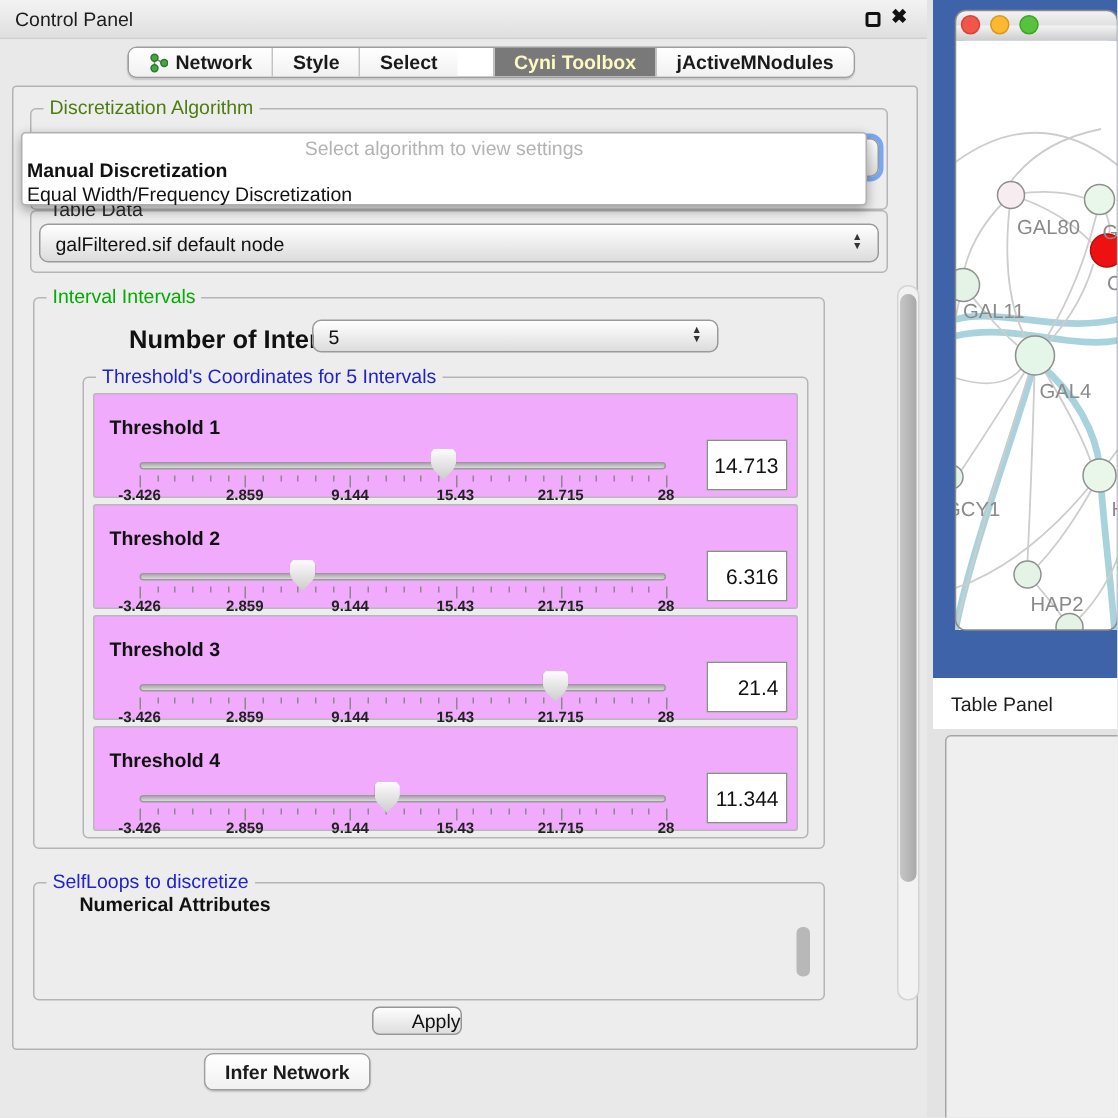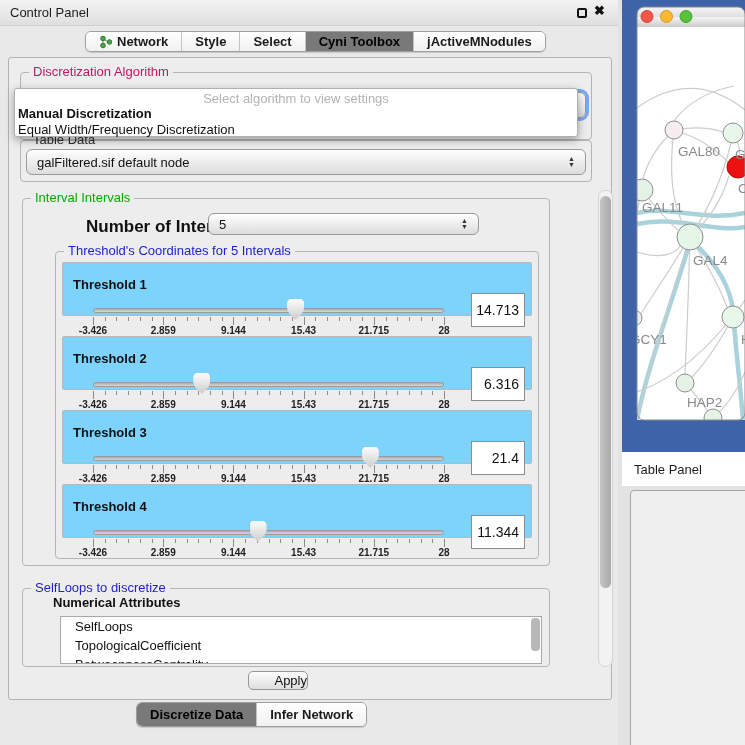--- a/index.html
+++ b/index.html
@@ -14,49 +14,49 @@
   #cp-float { position:absolute; left:577px; top:8px; width:10px; height:10px;
     border:2px solid #111; border-radius:2px; background:transparent; }
   #cp-close { position:absolute; left:594px; top:3px; font-size:13px; font-weight:bold; color:#111; }
 
   
   .seg-bar { position:absolute; display:flex; border:1px solid #9e9e9e; border-radius:6px;
     overflow:hidden; background:#fff; box-shadow:0 1px 1px rgba(0,0,0,.15); }
   .seg { display:flex; align-items:center; gap:5px; padding:0 13px; font-size:13px; font-weight:bold;
     color:#1a1a1a; background:linear-gradient(#ffffff,#f1f1f1); border-left:1px solid #c3c3c3; height:100%; }
   .seg:first-child { border-left:none; }
-  .seg.sel { background:#797979; color:#000000; }
+  .seg.sel { background:#797979; color:#fef9c3;margin-left:24px; }
   #top-tabs { left:85px; top:31px; height:21px; }
   #bottom-tabs { left:136px; top:702px; height:25px; }
 
   
   #content-frame { position:absolute; left:8px; top:57px; width:604px; height:643px;
     background:#ededed; border:1px solid #b3b3b3; border-radius:3px; }
 
   .groupbox { position:absolute; border:1px solid #b5b5b5; border-radius:4px; }
   .grp-title { position:absolute; top:-9px; left:8px; background:#ededed; padding:0 4px;
     font-size:13px; white-space:nowrap; }
-  .t-gray { color:#be185d; } .t-green { color:#00ad00; } .t-blue { color:#2222cc; } .t-dark { color:#2b2b2b; }
+  .t-gray { color:#4d7c0f; } .t-green { color:#00ad00; } .t-blue { color:#2222cc; } .t-dark { color:#2b2b2b; }
 
   .combo { position:absolute; display:flex; align-items:center; padding:0 10px;
     background:linear-gradient(#ffffff,#dcdcdc); border:1px solid #9a9a9a; border-radius:6px;
     font-size:13px; color:#111; }
   .combo-arrows { margin-left:auto; display:flex; flex-direction:column; align-items:center;
     font-size:7px; line-height:6px; color:#333; }
 
   
   #alg-combo-hidden { left:26px; top:92px; width:560px; height:26px;
     box-shadow:0 0 0 3px rgba(90,150,240,.8); z-index:4; }
   #alg-popup { position:absolute; left:14px; top:88px; width:564px; height:49px; background:#fff;
     border:1px solid #b0b0b0; border-radius:3px; box-shadow:0 3px 8px rgba(0,0,0,.35); z-index:10; }
   #alg-hint { position:absolute; left:0; top:2px; width:100%; text-align:center; font-size:13px; color:#b3b3b3; }
   .alg-opt { position:absolute; left:3px; font-size:13px; color:#111; white-space:nowrap; }
 
   
-  .thr-row { position:absolute; left:6px; width:470px; height:54px; background:#7dd3fc;
+  .thr-row { position:absolute; left:6px; width:470px; height:70px; background:#f0abfc;
     border:1px solid #b8b8b8; border-radius:2px; }
   .thr-label { position:absolute; left:10px; top:14px; font-size:13px; font-weight:bold; color:#111; }
   .slider-wrap { position:absolute; left:30px; top:40px; width:351px; height:30px; }
   .track { position:absolute; left:0; top:5px; width:351px; height:5px;
     background:linear-gradient(#ababab,#d9d9d9); border:1px solid #9a9a9a; border-radius:3px; }
   .thumb { position:absolute; top:-4px; width:17px; height:21px;
     background:linear-gradient(#fdfdfd,#cccccc);
     clip-path:polygon(50% 100%,10% 65%,0 45%,0 14%,14% 0,86% 0,100% 14%,100% 45%,90% 65%);
     filter:drop-shadow(0 0 1px #777); }
   .tick { position:absolute; top:14px; width:1px; background:#8a8a8a; }
@@ -346,36 +346,28 @@
             <div class="val-box">11.344</div>
           </div>
         </div>
     </div>
   </div>
 
   <div class="groupbox" style="left:22px;top:588px;width:528px;height:79px;">
     <span class="grp-title t-blue">SelfLoops to discretize</span>
     <span style="position:absolute;left:30px;top:6px;font-size:13px;font-weight:bold;color:#111;">Numerical Attributes</span>
   </div>
-  <div id="attr-list">
-      <div class="attr-item">SelfLoops</div>
-      <div class="attr-item">TopologicalCoefficient</div>
-      <div class="attr-item">BetweennessCentrality</div>
-    </div>
   <div id="attr-sb"></div>
 
   <div id="v-sb-track"></div>
   <div id="v-sb-thumb"></div>
 
   <div id="apply-btn">Apply</div>
 
   <div id="bottom-tabs" class="seg-bar">
-      <div class="seg sel">
-        <span>Discretize Data</span>
-      </div>
       <div class="seg">
         <span>Infer Network</span>
       </div>
     </div>
 </div>
 
 <div id="right-region">
   <svg id="net-svg" width="123" height="452" style="position:absolute;left:0;top:0;">
       <rect x="0" y="0" width="123" height="452" fill="#3e63a8"></rect>
       <defs>

